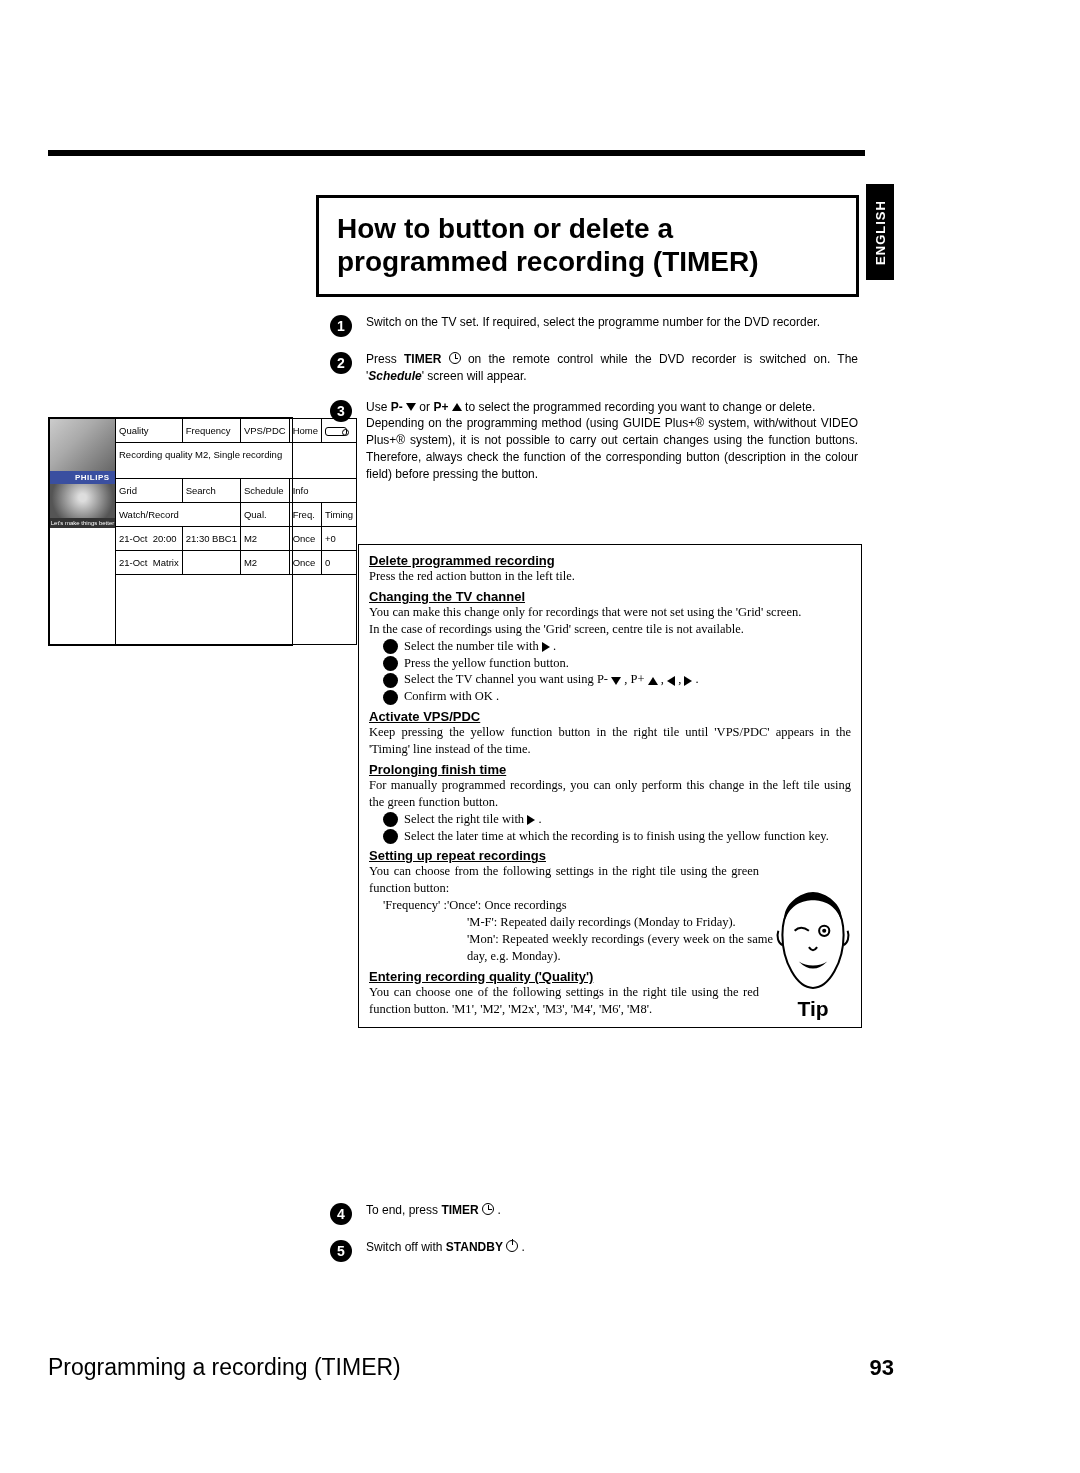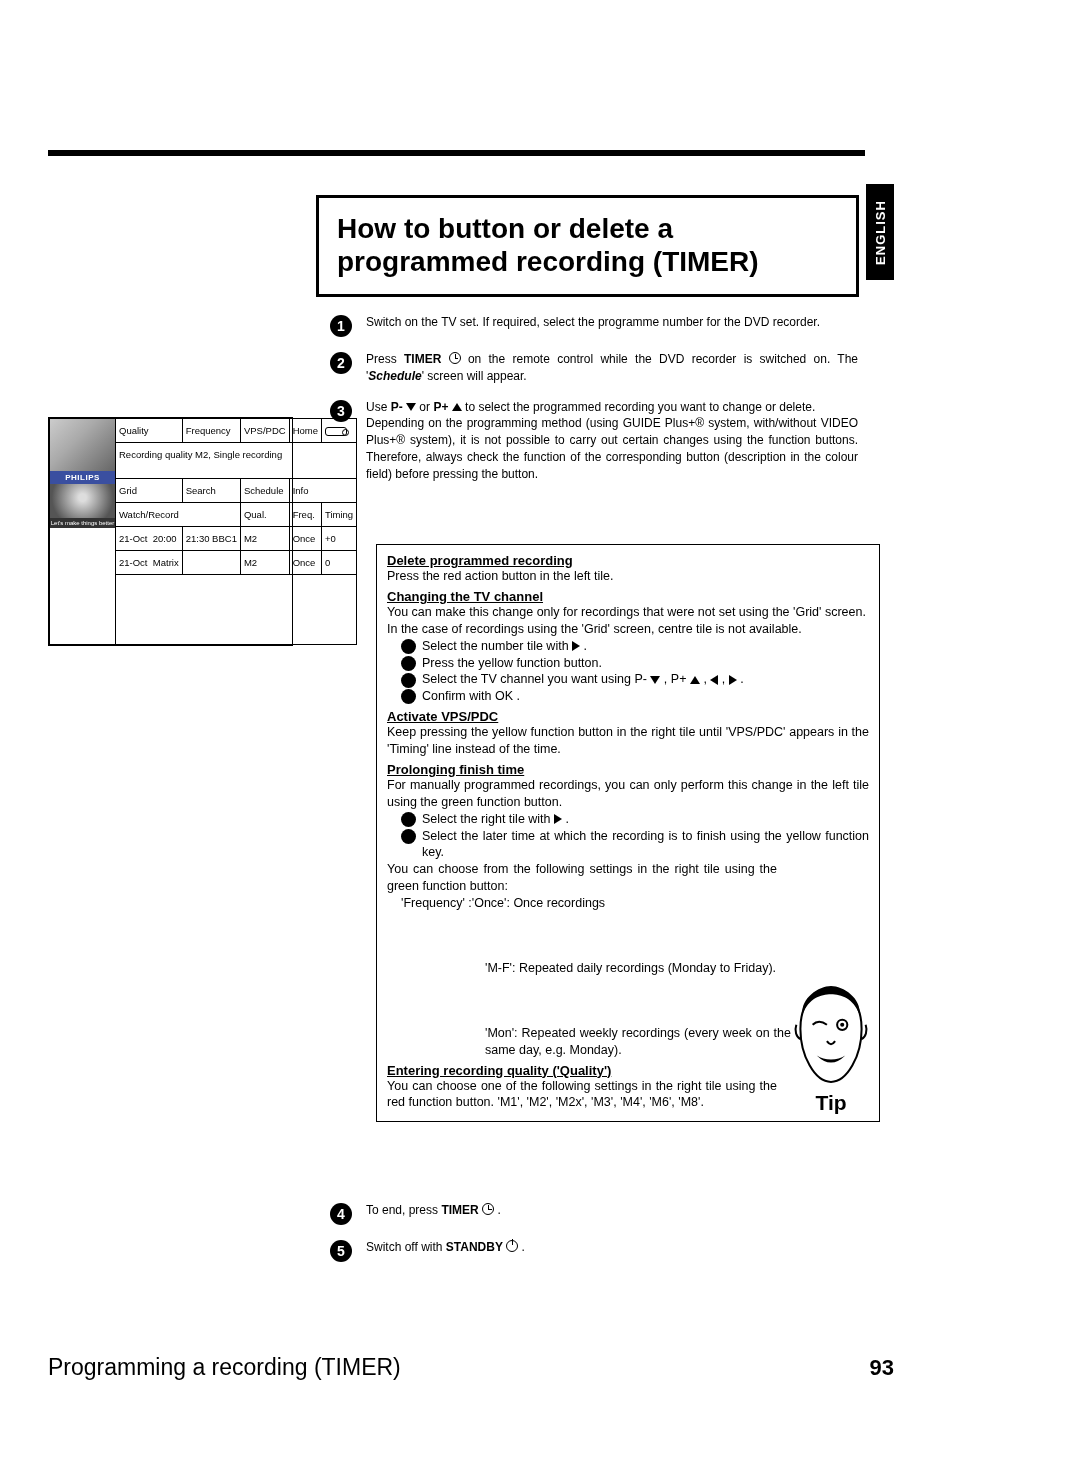--- a/index.html
+++ b/index.html
@@ -25,37 +25,37 @@
   .tri-down { border-left: 5px solid transparent; border-right: 5px solid transparent; border-top: 8px solid #000; }
   .tri-up { border-left: 5px solid transparent; border-right: 5px solid transparent; border-bottom: 8px solid #000; }
   .tri-left { border-top: 5px solid transparent; border-bottom: 5px solid transparent; border-right: 8px solid #000; }
   .tri-right { border-top: 5px solid transparent; border-bottom: 5px solid transparent; border-left: 8px solid #000; }
 
   
   .mini { position: absolute; left: 48px; top: 417px; width: 245px; border: 1px solid #000; font-size: 9.5px; }
   .mini table { border-collapse: collapse; width: 100%; }
   .mini td { border: 1px solid #000; padding: 6px 3px; white-space: nowrap; }
   .mini .imgcell { width: 65px; height: 52px; background: linear-gradient(135deg, #ccc 0%, #aaa 40%, #888 70%, #666 100%); position: relative; }
-  .mini .philips { height: 13px; background: #3a4fa0; color: #fff; font-size: 8px; font-weight: bold; text-align: center; line-height: 13px; letter-spacing: 0.5px; }
+  .mini .philips { height: 13px; background: #3a4fa0; color: #fff; font-size: 8px; font-weight: bold; text-align: left; line-height: 13px; letter-spacing: 0.5px; padding-left: 25px; }
   .mini .device { height: 34px; background: radial-gradient(circle at 50% 40%, #ddd 10%, #999 45%, #555 80%); position: relative; }
   .mini .caption { height: 10px; background: #333; color: #fff; font-size: 6px; text-align: center; line-height: 10px; }
   .mini .blank { height: 70px; }
   .mini .logocell { border: 1px solid #000; }
   .mini .gemlogo { display: inline-block; width: 22px; height: 9px; background: #fff; border: 1px solid #000; border-radius: 3px; position: relative; vertical-align: middle; }
   .mini .gemlogo::after { content: ''; position: absolute; right: -3px; top: 1px; width: 5px; height: 5px; border: 1px solid #000; border-radius: 50%; }
 
   
-  .tipbox { position: absolute; left: 376px; top: 544px; width: 504px; border: 1.5px solid #000; padding: 8px 10px 10px; font-size: 13px; }
+  .tipbox { position: absolute; left: 358px; top: 544px; width: 504px; border: 1.5px solid #000; padding: 8px 10px 10px; font-size: 13px; }
   .tipbox h4 { font-size: 13px; font-weight: bold; text-decoration: underline; margin-top: 4px; }
-  .tipbox p, .tipbox .line { font-size: 12.5px; line-height: 1.35; text-align: justify; }
+  .tipbox p, .tipbox .line { font-size: 12.5px; line-height: 1.35; text-align: justify; font-family: Liberation Serif, serif; }
   .tipbox h4:first-child { margin-top: 0; }
   .tipbox .num { display: inline-flex; width: 15px; height: 15px; border-radius: 50%; background: #000; color: #fff; font-size: 10px; font-weight: bold; align-items: center; justify-content: center; margin-right: 6px; vertical-align: middle; }
   .tipbox .substep { margin-left: 14px; text-indent: -21px; padding-left: 21px; }
   .tipbox .freqblk { margin-left: 14px; }
-  .tipbox .freqblk .f2 { margin-left: 84px; margin-top: 48px; }
+  .tipbox .freqblk .f2 { margin-left: 84px; }
   .tipface { position: absolute; right: 6px; bottom: 6px; width: 84px; text-align: center; }
   .tipface svg { width: 82px; height: 102px; }
   .tipface .tlabel { font-size: 21px; font-weight: bold; margin-top: 2px; }
   .tipbox .narrow { width: 390px; }
 
   .footer-left { position: absolute; left: 48px; bottom: 92px; font-size: 23px; }
   .footer-right { position: absolute; right: 186px; bottom: 92px; font-size: 22px; font-weight: bold; }
 </style>
 </head>
 <body>
@@ -160,20 +160,21 @@
     <h4>Activate VPS/PDC</h4>
     <p>
       <span>Keep pressing the yellow function button in the right tile until 'VPS/PDC' appears in the '</span><span class="ital">Timing</span><span>' line instead of the time.</span>
     </p>
 
     <h4>Prolonging finish time</h4>
     <p>For manually programmed recordings, you can only perform this change in the left tile using the green function button.</p>
     <p class="substep"><span class="num">1</span><span>Select the right tile with </span> <span class="tri-right"></span> .</p>
     <p class="substep"><span class="num">2</span><span>Select the later time at which the recording is to finish using the yellow function key.</span></p>
 
+    <h4>Setting up repeat recordings</h4>
     <p class="narrow">You can choose from the following settings in the right tile using the green function button:</p>
     <div class="freqblk narrow">
       <p>'<span class="ital">Frequency</span>' :'<span class="ital">Once</span>'<span>: Once recordings</span></p>
       <p class="f2">'<span class="ital">M-F</span>'<span>: Repeated daily recordings (Monday to Friday).</span></p>
       <p class="f2">'<span class="ital">Mon</span>'<span>: Repeated weekly recordings (every week on the same day, e.g. Monday).</span></p>
     </div>
 
     <h4><span>Entering recording quality ('Quality')</span></h4>
     <p class="narrow">
       <span>You can choose one of the following settings in the right tile using the red function button. </span>'<span class="ital">M1</span>', '<span class="ital">M2</span>', '<span class="ital">M2x</span>', '<span class="ital">M3</span>', '<span class="ital">M4</span>', '<span class="ital">M6</span>', '<span class="ital">M8</span>'.

